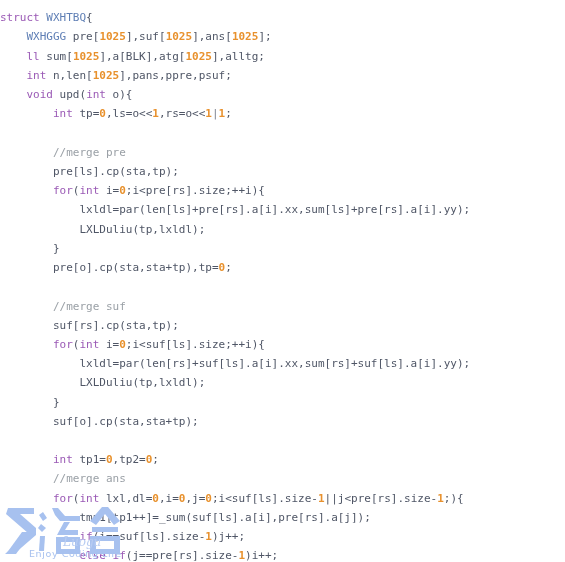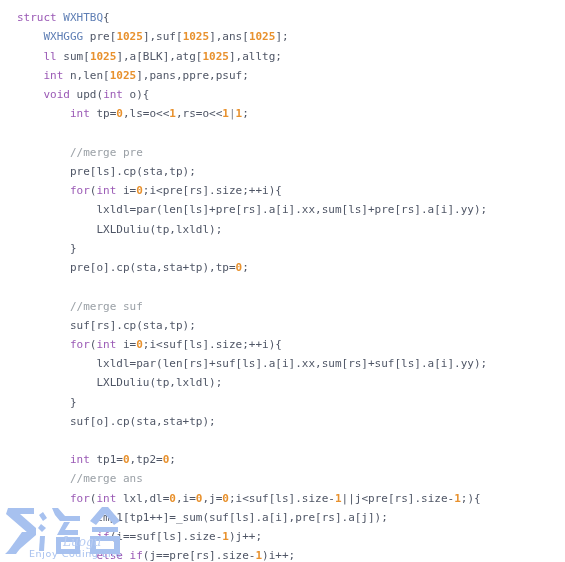--- a/index.html
+++ b/index.html
@@ -32,21 +32,21 @@
     width: 100%;
     font-size: 11px;
     line-height: 19.22px;
     white-space: pre;
     letter-spacing: 0px;
   }
 
   .code-line {
     height: 19.22px;
     white-space: pre;
-    padding-left: 17px;
+    padding-left: 0px;
   }
 
   
   .t-def   { color: #4f5666; }   
   .t-kw    { color: #9a59b5; }   
   .t-type  { color: #5f7fb5; }   
   .t-num   { color: #e8912d; font-weight: bold; }   
   .t-com   { color: #9aa0a6; }   
   .t-op    { color: #7c8391; }   
 

